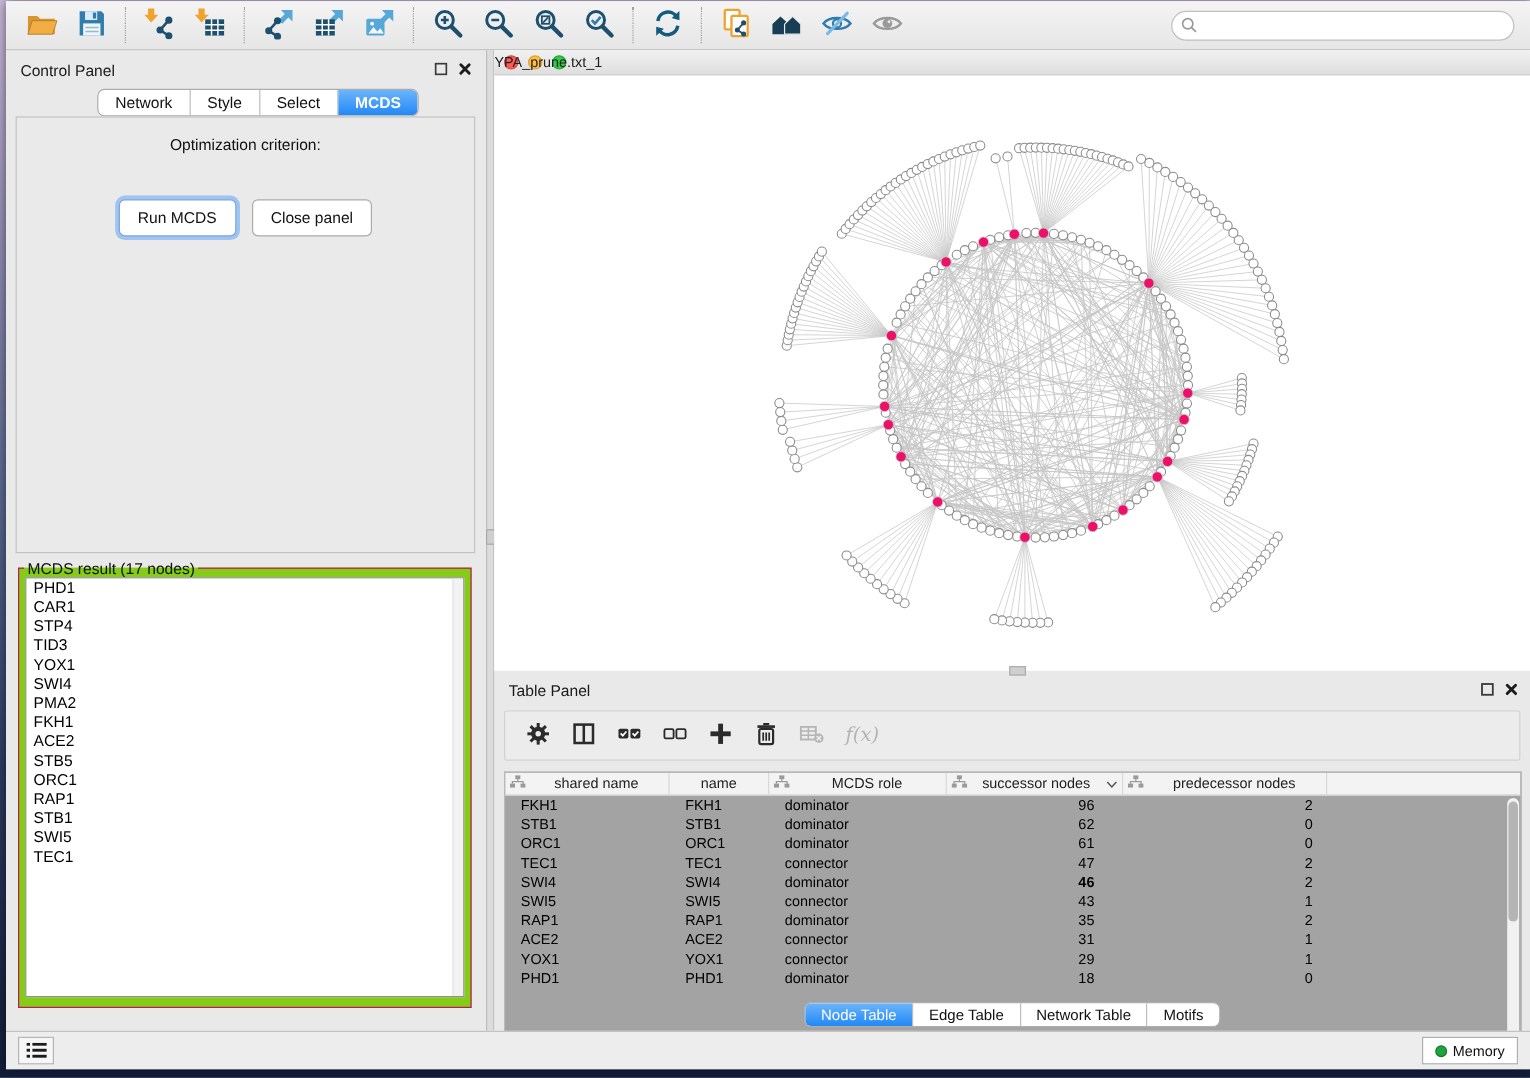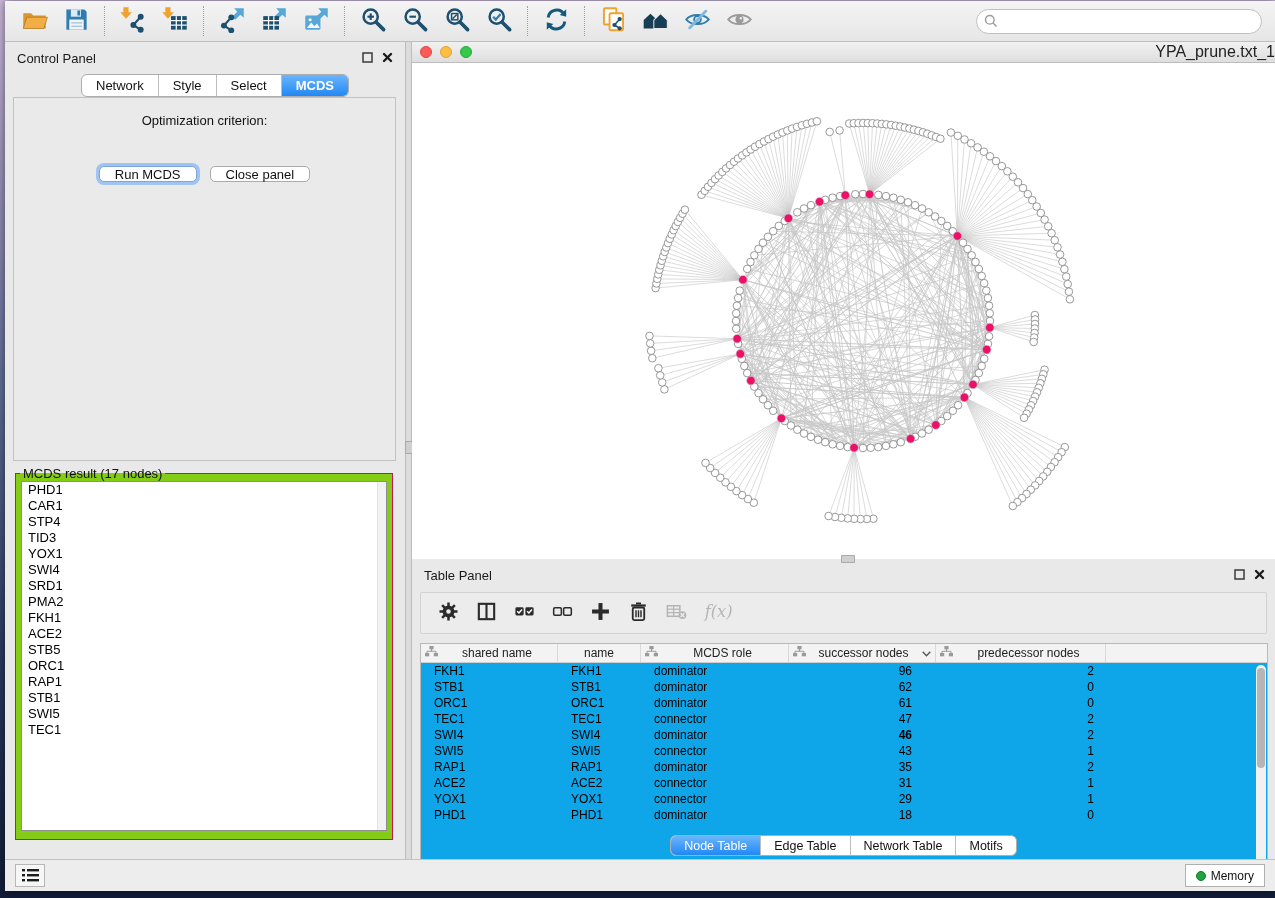--- a/index.html
+++ b/index.html
@@ -35,21 +35,21 @@
   .cp-box { position:absolute; left:8px; top:55px; width:383px; height:364px;
     border:1px solid #c2c2c2; background:#eaeaea; }
   .opt-label { margin-top:15px; text-align:center; font-size:13px; color:#111; }
   .dropdown { position:absolute; left:35px; top:38px; width:312px; height:23px; background:#fff;
     border:1px solid #b6b6b6; border-radius:5px; font-size:13px; display:flex; align-items:center;
     padding-left:9px; color:#111; }
   .dd-stepper { position:absolute; right:0; top:-1px; width:20px; height:23px;
     background:linear-gradient(#73b6f9,#2a7de8); border-radius:0 5px 5px 0;
     display:flex; flex-direction:column; align-items:center; justify-content:center; }
   .btn-row { position:absolute; left:0; right:0; top:68px; display:flex; justify-content:center; gap:13px; }
-  .pushbtn { height:16px; background:#fff; border:1px solid #ababab; border-radius:5px;
+  .pushbtn { height:31px; background:#fff; border:1px solid #ababab; border-radius:5px;
     font-size:13px; padding:0 15px; color:#111; }
   .pushbtn.focus { box-shadow:0 0 0 3px rgba(110,170,245,.6); border-color:#7aa8dd; }
   fieldset.mcds { position:absolute; left:10px; top:424px; width:378px; height:374px;
     border:1px solid #be185d; background:#84cc16; }
   fieldset.mcds legend { font-size:13px; color:#111; margin-left:4px; padding:0 3px; }
   .mcds-list { position:absolute; top:0px; left:5px; right:5px; bottom:8px; background:#fff;
     border:1px solid #8f8f8f; overflow:hidden; font-size:13px; }
   .mcds-item { height:16px; line-height:16px; padding-left:6px; color:#000; }
   .mcds-scroll { position:absolute; right:0; top:0; bottom:0; width:9px; background:#f2f2f2; border-left:1px solid #e3e3e3; }
 
@@ -62,32 +62,32 @@
     background:#cfcfcf; border:1px solid #ababab; z-index:5; }
 
   
   .right-col { position:absolute; left:407px; top:41px; width:863px; height:817px; }
   .net-window { position:absolute; left:0; top:0; width:863px; height:517px; background:#fff; }
   .net-titlebar { position:absolute; left:0; top:0; right:0; height:21px;
     background:linear-gradient(#f1f1f1,#dedede); border-bottom:1px solid #bdbdbd;
     display:flex; align-items:center; }
   .lights { display:flex; gap:8px; margin-left:8px; }
   .light { width:12px; height:12px; border-radius:50%; }
-  .net-title { position:absolute; left:0; right:0; text-align:right; font-size:16px; color:#222; }
+  .net-title { position:absolute; left:0; right:0; text-align:left; font-size:12px; color:#222; }
   .net-canvas { position:absolute; left:0; top:21px; width:863px; height:496px; background:#fff; }
 
   
   .table-panel { position:absolute; left:0; top:517px; width:863px; height:300px; background:#e9e9e9; }
   .tp-header { position:absolute; left:12px; top:9px; font-size:13px; color:#1a1a1a; }
   .tp-wins { right:10px; }
   .tp-toolbar { position:absolute; left:8px; right:8px; top:33px; height:42px;
     background:#ececec; border:1px solid #d2d2d2; border-radius:2px;
     display:flex; align-items:center; gap:15px; padding-left:16px; }
   .tpt-btn { border:none; background:none; display:flex; align-items:center; }
-  .tbl { position:absolute; left:8px; right:7px; top:84px; height:240px; background:#0ea5e9;
+  .tbl { position:absolute; left:8px; right:7px; top:84px; height:240px; background:#a3a3a3;
     border:1px solid #b9b9b9; overflow:hidden; }
   .tbl-head { display:flex; height:19px; background:#f3f3f3; border-bottom:1px solid #cfcfcf;
     font-size:12px; color:#222; }
   .th { display:flex; align-items:center; border-right:1px solid #d9d9d9; padding:0 4px; }
   .th .lbl { flex:1; text-align:center; }
   .tbl-body { font-size:12px; color:#000; }
   .trow { display:flex; height:16px; line-height:16px; }
   .td { overflow:hidden; white-space:nowrap; }
   .tbl-scroll { position:absolute; right:1px; top:21px; bottom:6px; width:10px; background:#f1f1f1; border-radius:5px; }
   .tbl-thumb { position:absolute; left:1px; top:3px; width:8px; height:100px; background:#b5b5b5; border-radius:4px; }
@@ -307,21 +307,20 @@
       <legend>MCDS result (17 nodes)</legend>
       <div style="position:relative; height:100%;">
         <div class="mcds-list">
           <div>
               <div class="mcds-item">PHD1</div>
               <div class="mcds-item">CAR1</div>
               <div class="mcds-item">STP4</div>
               <div class="mcds-item">TID3</div>
               <div class="mcds-item">YOX1</div>
               <div class="mcds-item">SWI4</div>
-              <div class="mcds-item">SRD1</div>
               <div class="mcds-item">PMA2</div>
               <div class="mcds-item">FKH1</div>
               <div class="mcds-item">ACE2</div>
               <div class="mcds-item">STB5</div>
               <div class="mcds-item">ORC1</div>
               <div class="mcds-item">RAP1</div>
               <div class="mcds-item">STB1</div>
               <div class="mcds-item">SWI5</div>
               <div class="mcds-item">TEC1</div>
             </div>

